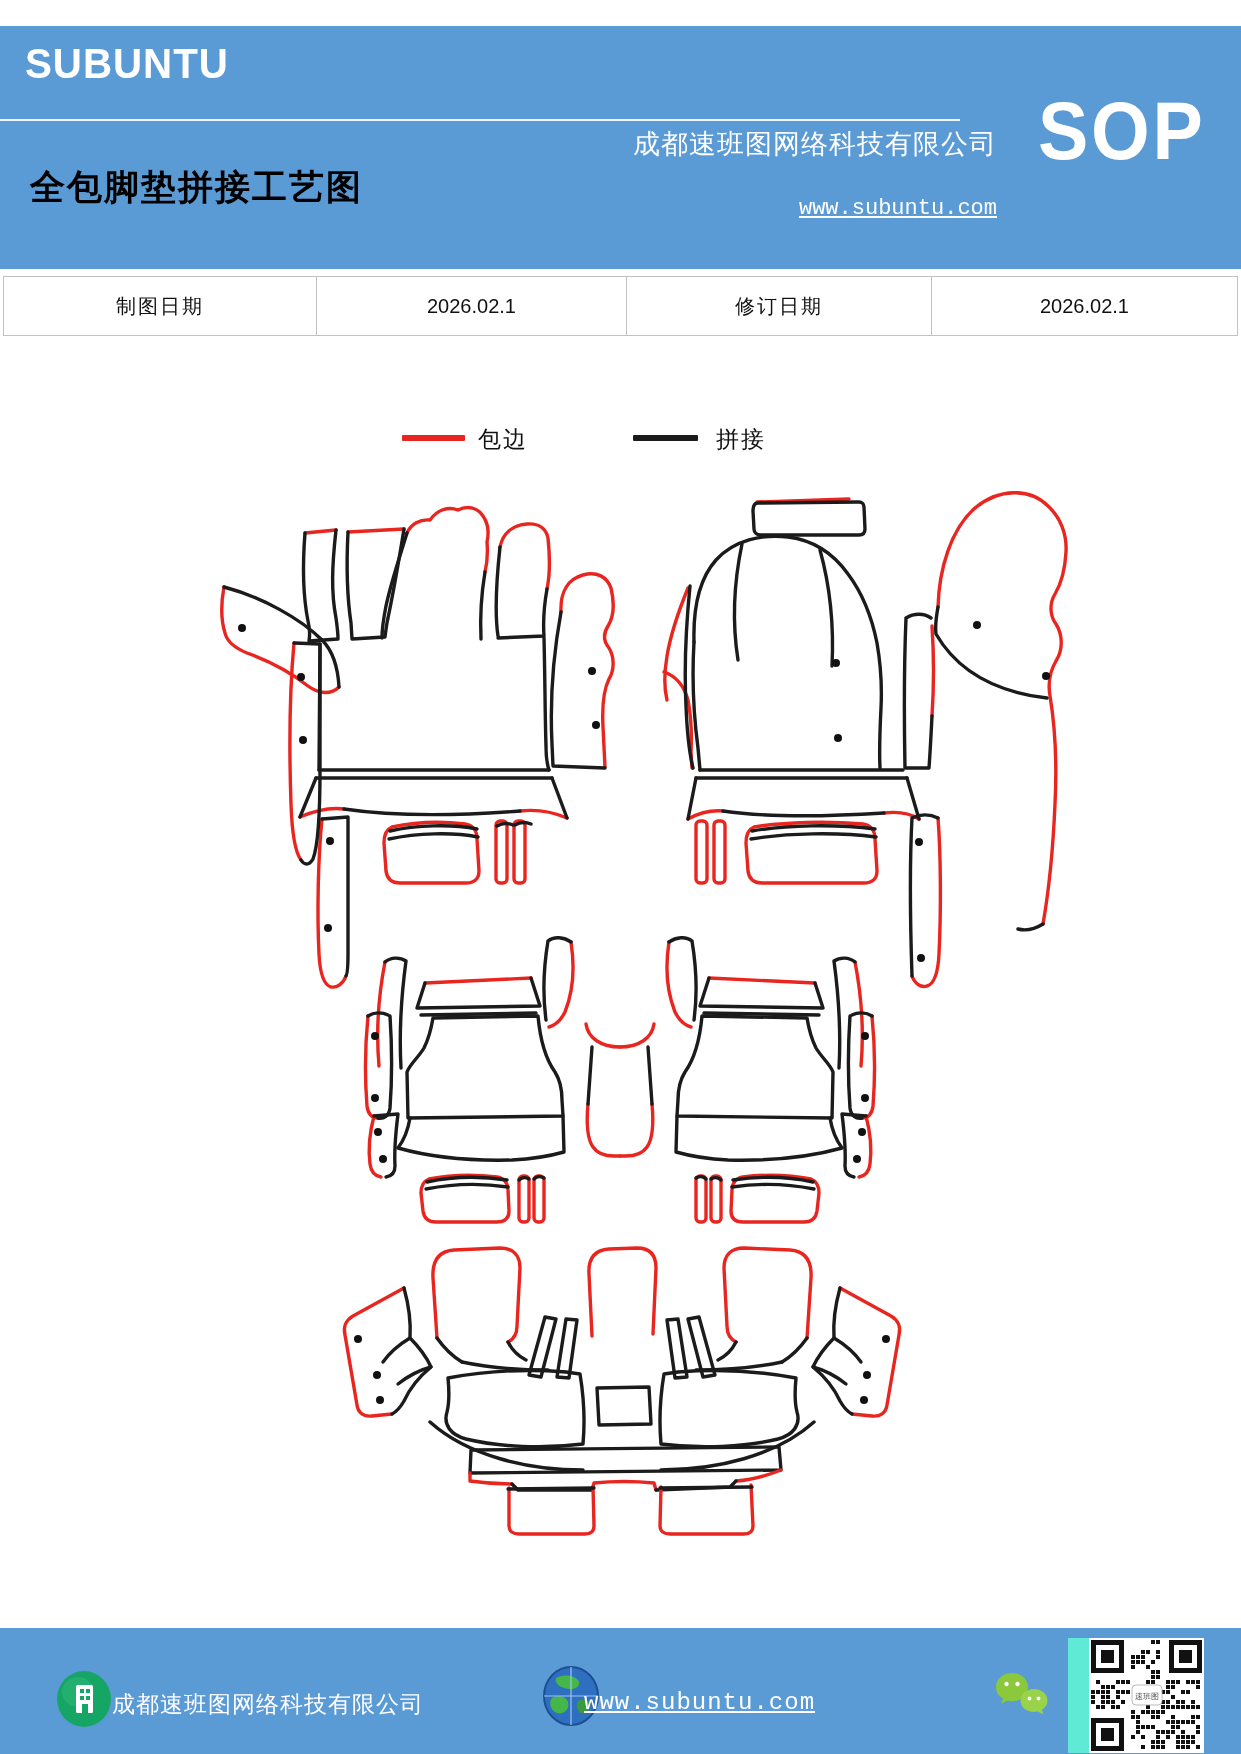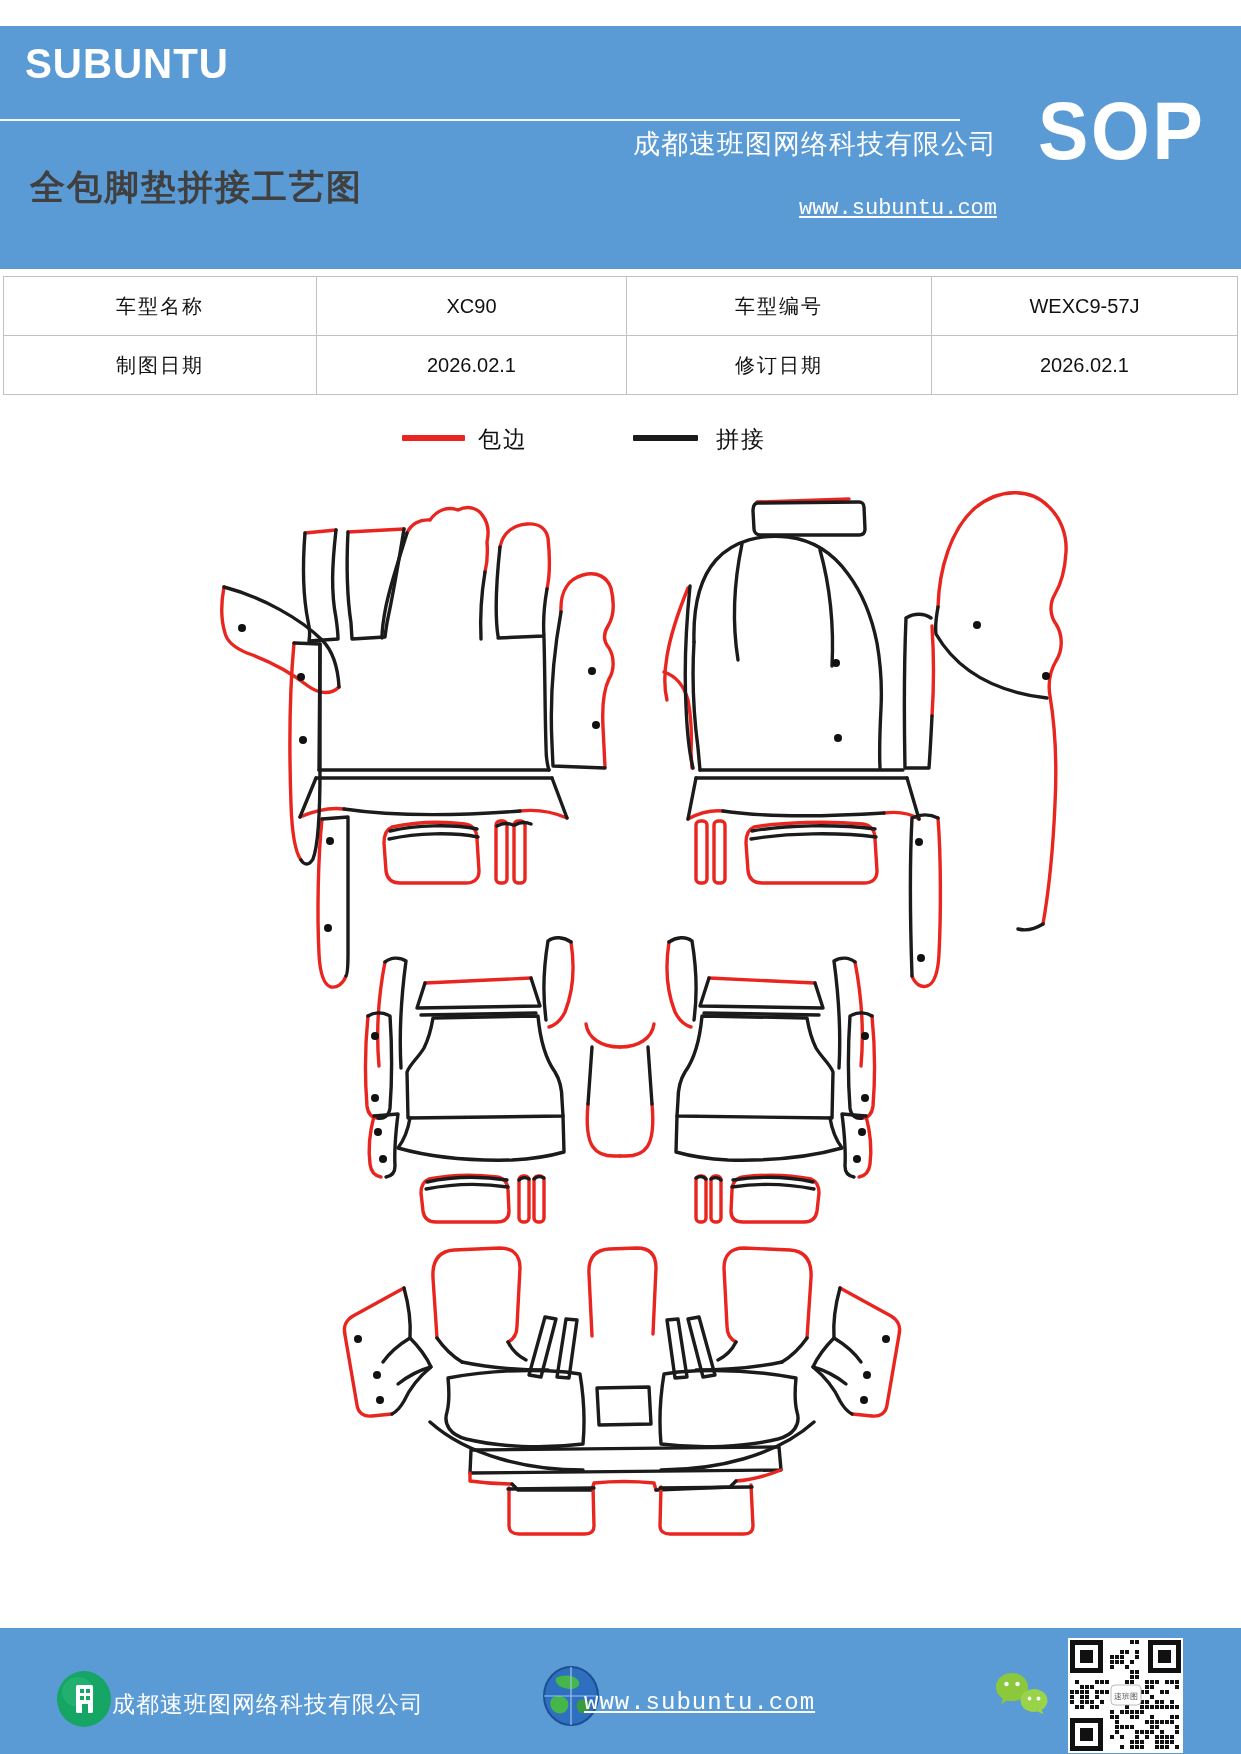--- a/index.html
+++ b/index.html
@@ -3,21 +3,21 @@
 <meta charset="utf-8">
 <style>
   html,body{margin:0;padding:0;background:#fff;}
   #page{position:relative;width:1241px;height:1754px;background:#fff;overflow:hidden;
         font-family:"Liberation Sans",sans-serif;margin-top:26px;}
   
   .header{position:absolute;left:0;top:0;width:1241px;height:243px;background:#5b9bd5;}
   .brand{position:absolute;left:25px;top:14px;color:#fff;font-size:42px;font-weight:800;
          letter-spacing:1px;transform:scaleX(.96);transform-origin:left;}
   .header-rule{position:absolute;left:0;top:93px;width:960px;height:2px;background:rgba(255,255,255,.92);}
-  .doc-title{position:absolute;left:30px;top:138px;color:#404040;font-size:35px;font-weight:600;
+  .doc-title{position:absolute;left:30px;top:138px;color:#000000;font-size:35px;font-weight:600;
              font-family:"Liberation Serif","DejaVu Serif",serif;letter-spacing:2px;}
   .header-company{position:absolute;left:600px;top:100px;width:397px;text-align:right;color:#fff;
                   font-size:27px;font-family:"Liberation Serif","DejaVu Serif",serif;letter-spacing:1px;}
   .header-site{position:absolute;left:600px;top:170px;width:397px;text-align:right;color:#fff;
                font-size:22px;font-family:"Liberation Mono","DejaVu Sans Mono",monospace;
                text-decoration:underline;}
   .header-mail{position:absolute;left:600px;top:198px;width:397px;text-align:right;color:#fff;
                font-size:22px;font-family:"Liberation Mono","DejaVu Sans Mono",monospace;}
   .sop{position:absolute;left:1038px;top:58px;color:#fff;font-size:82px;font-weight:800;
        letter-spacing:3px;transform:scaleX(.92);transform-origin:left;}
@@ -34,21 +34,21 @@
   
   .diagram{position:absolute;left:0;top:0;width:1241px;height:1754px;}
   
   .footer{position:absolute;left:0;top:1602px;width:1241px;height:152px;background:#5b9bd5;}
   .footer-company{position:absolute;left:112px;top:1663px;color:#fff;font-size:23px;
                   font-family:"Liberation Serif","DejaVu Serif",serif;letter-spacing:1px;}
   .footer-site{position:absolute;left:584px;top:1663px;color:#fff;font-size:24px;
                font-family:"Liberation Mono","DejaVu Sans Mono",monospace;
                text-decoration:underline;letter-spacing:1px;}
   .icon-abs{position:absolute;}
-  .qr{position:absolute;left:1068px;top:1612px;width:93px;height:115px;background:#5eead4;}
+  .qr{position:absolute;left:1068px;top:1612px;width:93px;height:115px;background:#5eead4;padding-left:21px;}
 </style>
 </head>
 <body>
 
 <div id="page">
 
   <div class="header">
     <div class="brand">SUBUNTU</div>
     <div class="header-rule"></div>
     <div class="doc-title">全包脚垫拼接工艺图</div>
@@ -58,26 +58,20 @@
   </div>
 
   <table class="info-table">
     <colgroup>
         <col style="width:313px">
         <col style="width:310px">
         <col style="width:305px">
         <col>
       </colgroup>
     <tbody>
-        <tr>
-      <td class="cell-label">车型名称</td>
-      <td>XC90</td>
-      <td class="cell-label">车型编号</td>
-      <td>WEXC9-57J</td>
-    </tr>
     <tr>
       <td class="cell-label">制图日期</td>
       <td>2026.02.1</td>
       <td class="cell-label">修订日期</td>
       <td>2026.02.1</td>
     </tr>
   </tbody>
     </table>
 
   <div class="legend">

